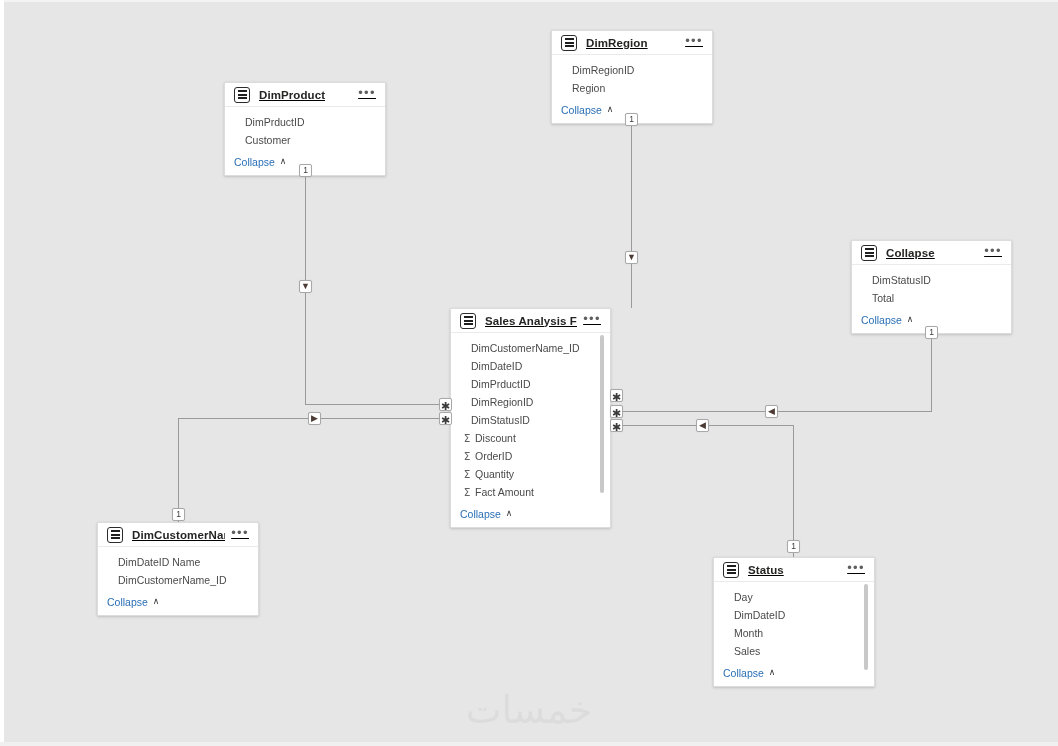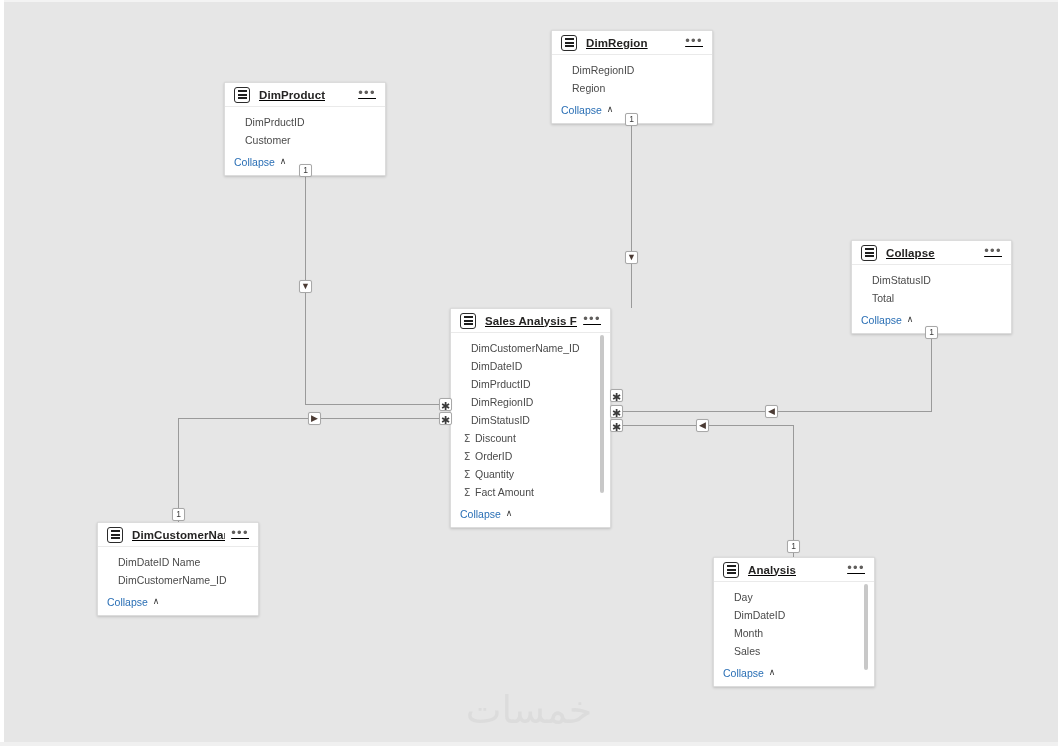--- a/index.html
+++ b/index.html
@@ -339,21 +339,21 @@
           </div>
         </div>
       </div>
       <div class="card" style="left: 713px; top: 557px; width: 162px;">
         <div class="card-header">
           <span class="tbl-icon">
             <i class="r1"></i>
             <i class="r2"></i>
             <i class="r3"></i>
           </span>
-          <span class="card-title">Analysis</span>
+          <span class="card-title">Status</span>
           <span class="ellipsis-btn">•••</span>
         </div>
         <div class="card-body">
           <div class="field">
             <span class="fname">Day</span>
           </div>
           <div class="field">
             <span class="fname">DimDateID</span>
           </div>
           <div class="field">

